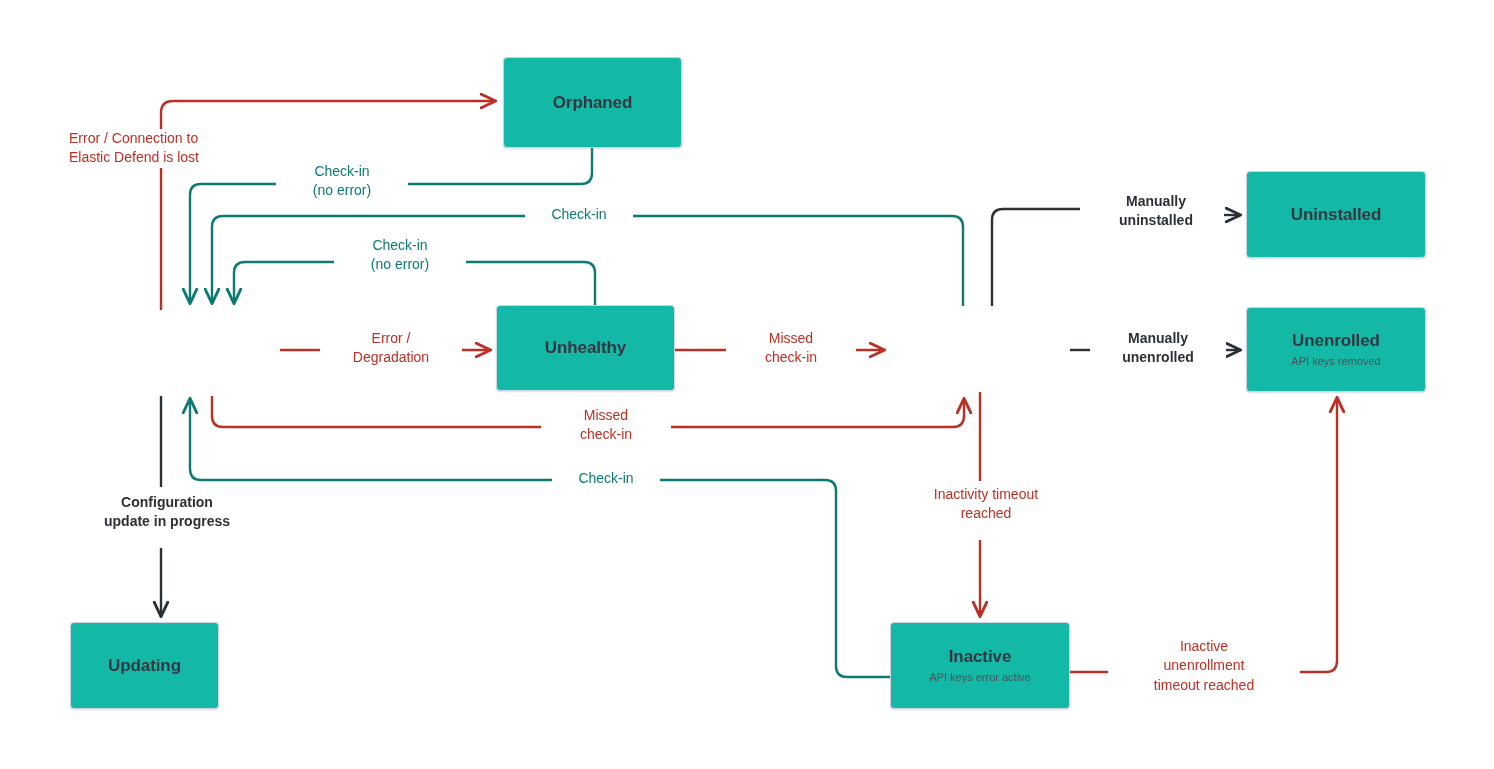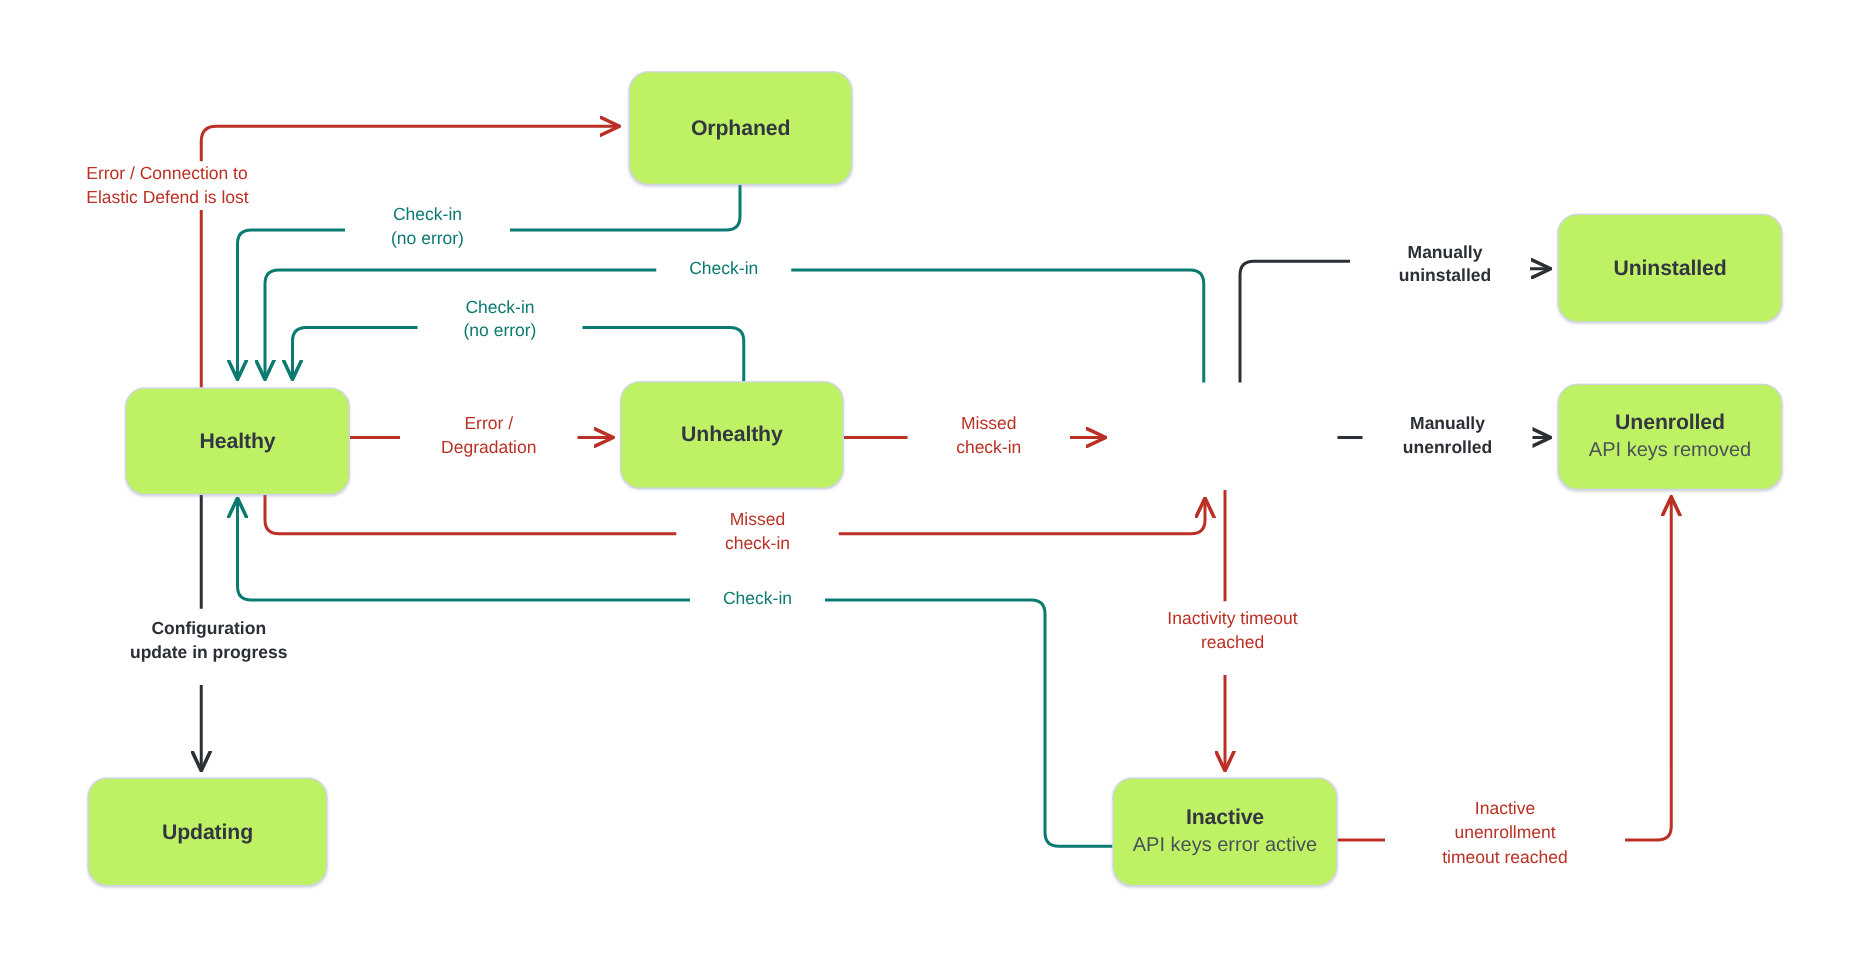--- a/index.html
+++ b/index.html
@@ -20,39 +20,39 @@
   svg.edges {
     position: absolute;
     left: 0;
     top: 0;
     width: 1494px;
     height: 769px;
   }
   .node {
     position: absolute;
     box-sizing: border-box;
-    background: #bef264;
+    background: #14b8a6;
     border: 1px solid #ced4e2;
-    border-radius: 16px;
+    border-radius: 4px;
     box-shadow: 0 1px 2px rgba(120,130,160,0.28);
     display: flex;
     flex-direction: column;
     align-items: center;
     justify-content: center;
     z-index: 3;
   }
   .node .title {
     font-size: 17px;
     font-weight: bold;
     color: #343741;
     line-height: 1.25;
     letter-spacing: -0.1px;
   }
   .node .sub {
-    font-size: 16px;
+    font-size: 11px;
     font-weight: normal;
     color: #4b5158;
     line-height: 1.3;
     margin-top: 3px;
   }
   .edge-label {
     position: absolute;
     font-size: 14px;
     line-height: 1.38;
     text-align: center;
@@ -116,44 +116,41 @@
 
       <path stroke="#2b2f36" d="M 161 396 L 161 487"></path>
       <path stroke="#2b2f36" marker-end="url(#arrow-dark)" d="M 161 548 L 161 616"></path>
     </g>
   </svg>
 
   <div class="node" style="left:503px; top:57px; width:179px; height:91px;">
     <div class="title">Orphaned</div>
   </div>
 
-  <div class="node" style="left:100px; top:310px; width:180px; height:86px;">
-    <div class="title">Healthy</div>
-  </div>
 
   <div class="node" style="left:496px; top:305px; width:179px; height:86px;">
     <div class="title">Unhealthy</div>
   </div>
 
 
   <div class="node" style="left:1246px; top:171px; width:180px; height:87px;">
     <div class="title">Uninstalled</div>
   </div>
 
   <div class="node" style="left:1246px; top:307px; width:180px; height:85px;">
     <div class="title">Unenrolled</div>
     <div class="sub">API keys removed</div>
   </div>
 
   <div class="node" style="left:890px; top:622px; width:180px; height:87px;">
     <div class="title">Inactive</div>
     <div class="sub">API keys error active</div>
   </div>
 
-  <div class="node" style="left:70px; top:622px; width:192px; height:87px;">
+  <div class="node" style="left:70px; top:622px; width:149px; height:87px;">
     <div class="title">Updating</div>
   </div>
 
   <div class="edge-label lbl-red lbl-left" style="left:63px; top:129px; width:200px;">Error / Connection to
 Elastic Defend is lost</div>
 
   <div class="edge-label lbl-teal" style="left:276px; top:162px; width:120px;">Check-in
 (no error)</div>
 
   <div class="edge-label lbl-teal" style="left:525px; top:205px; width:96px;">Check-in</div>

